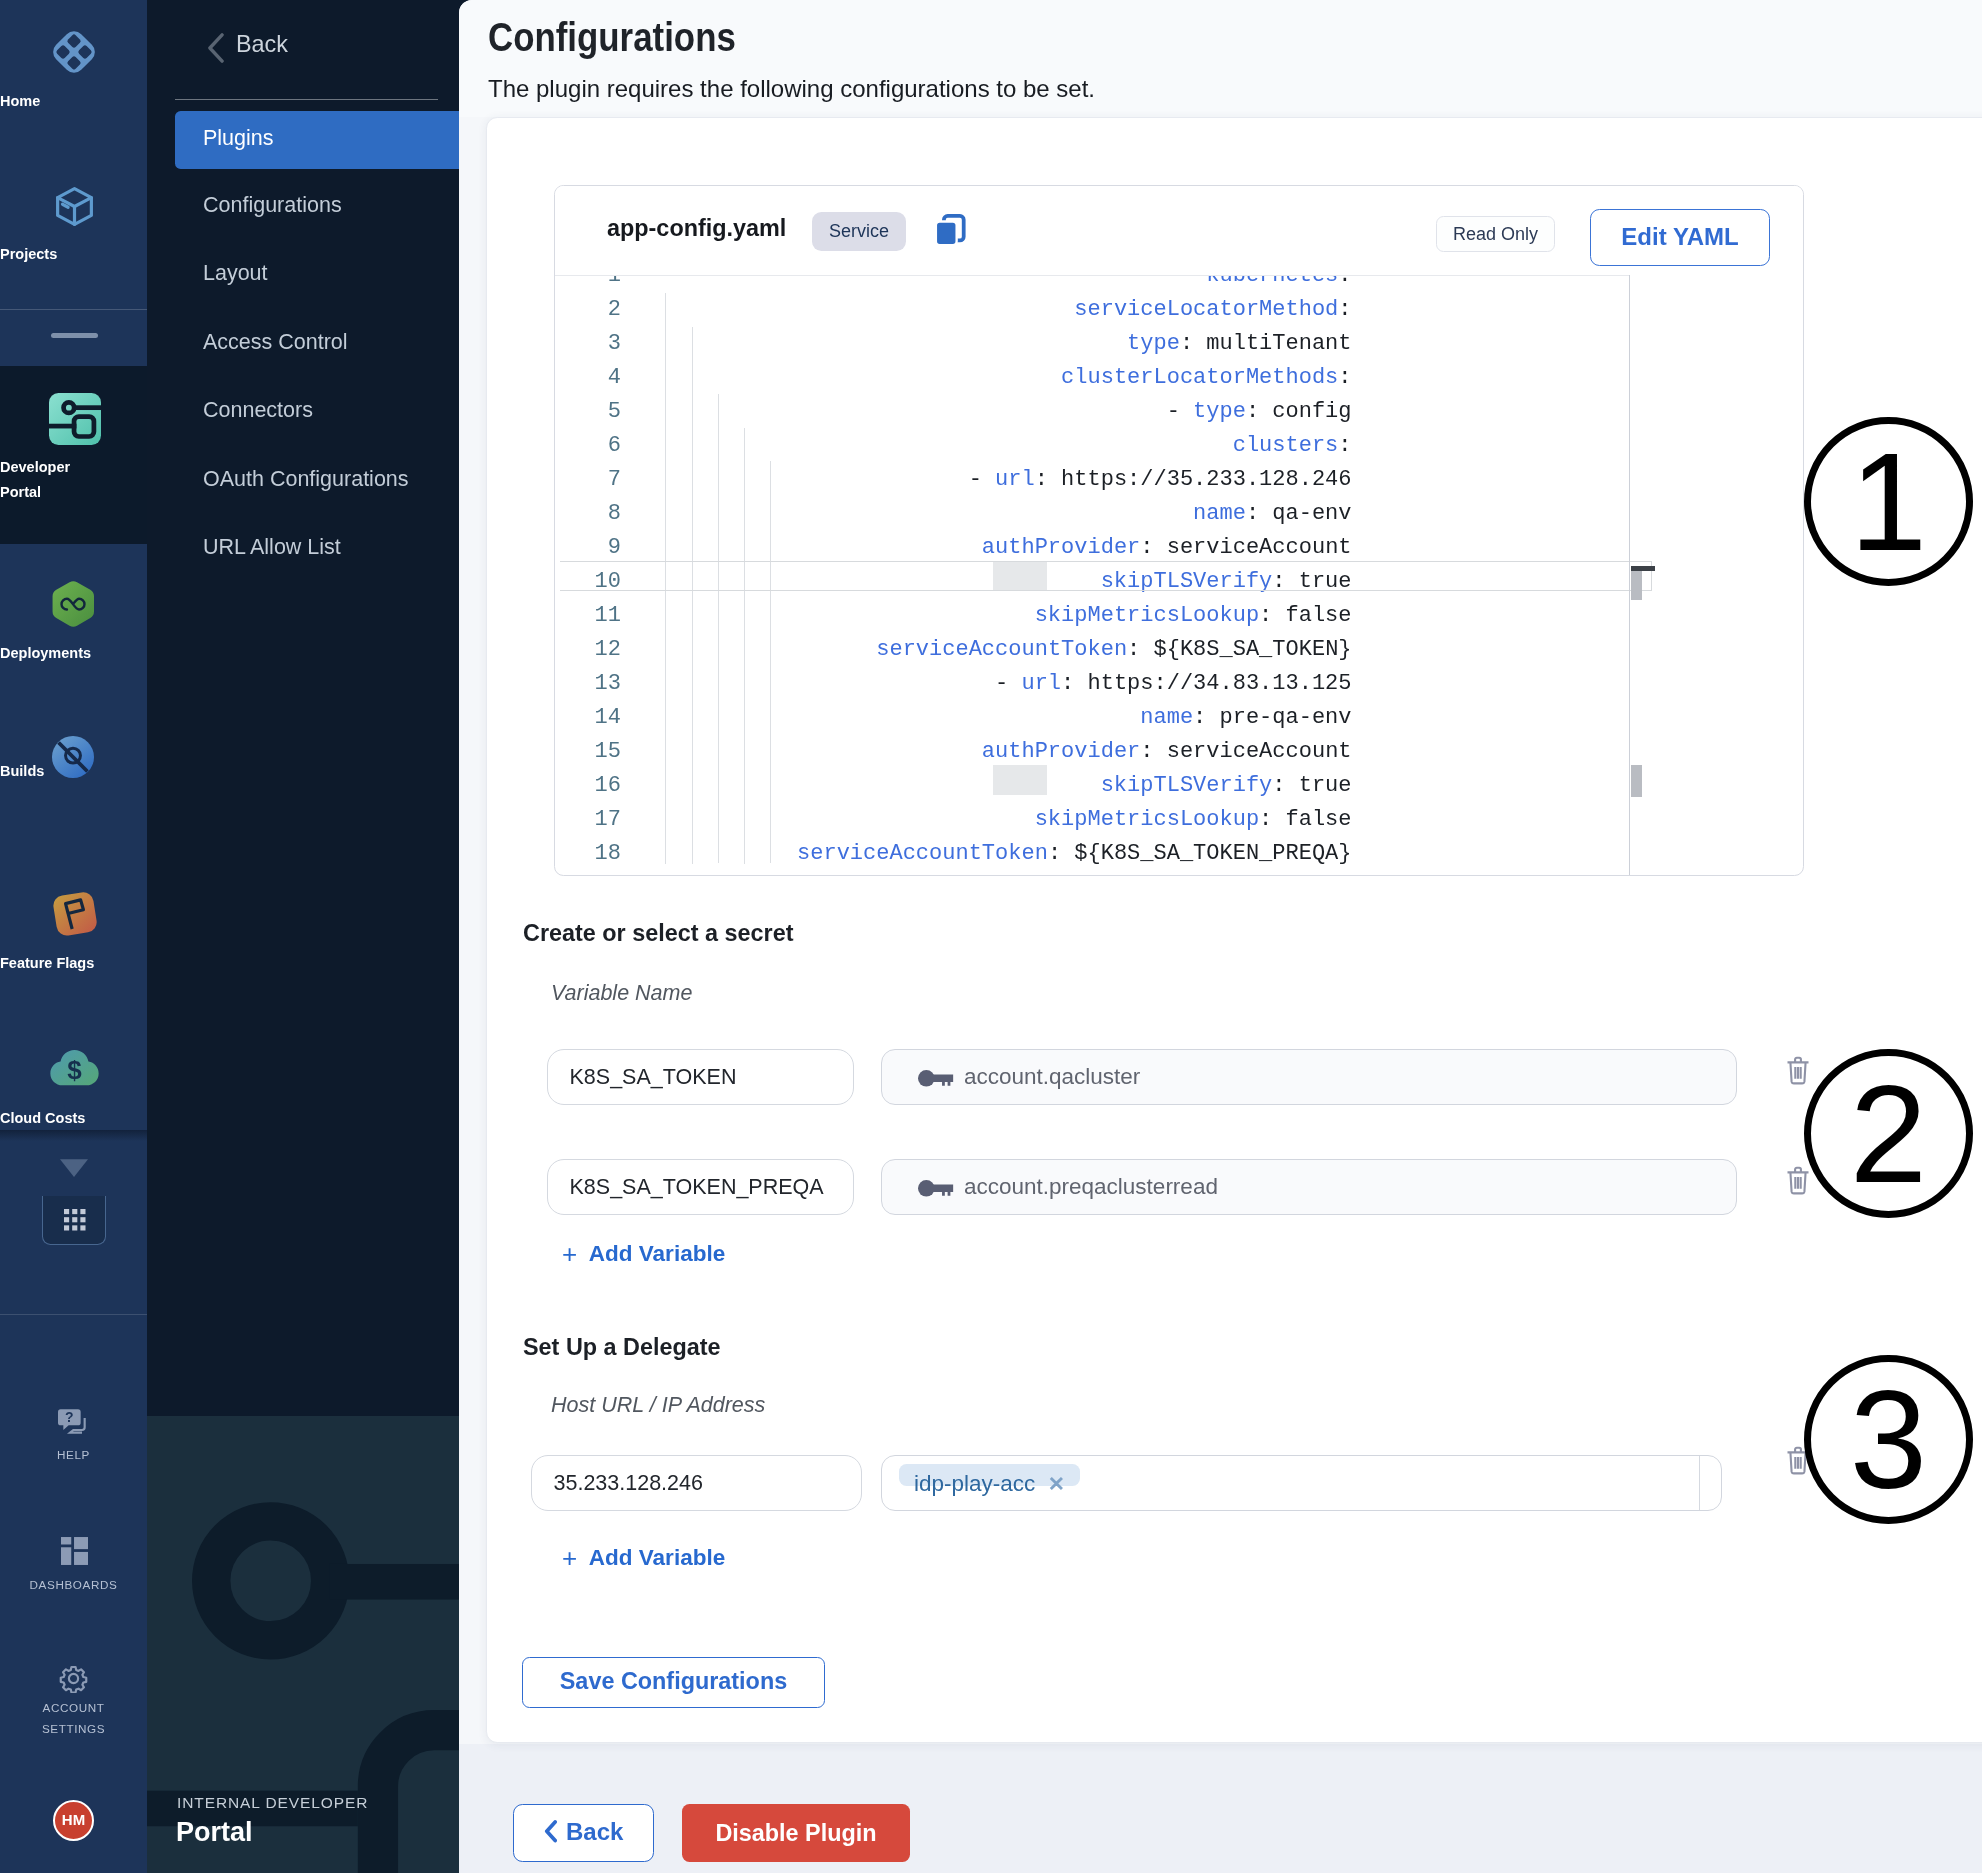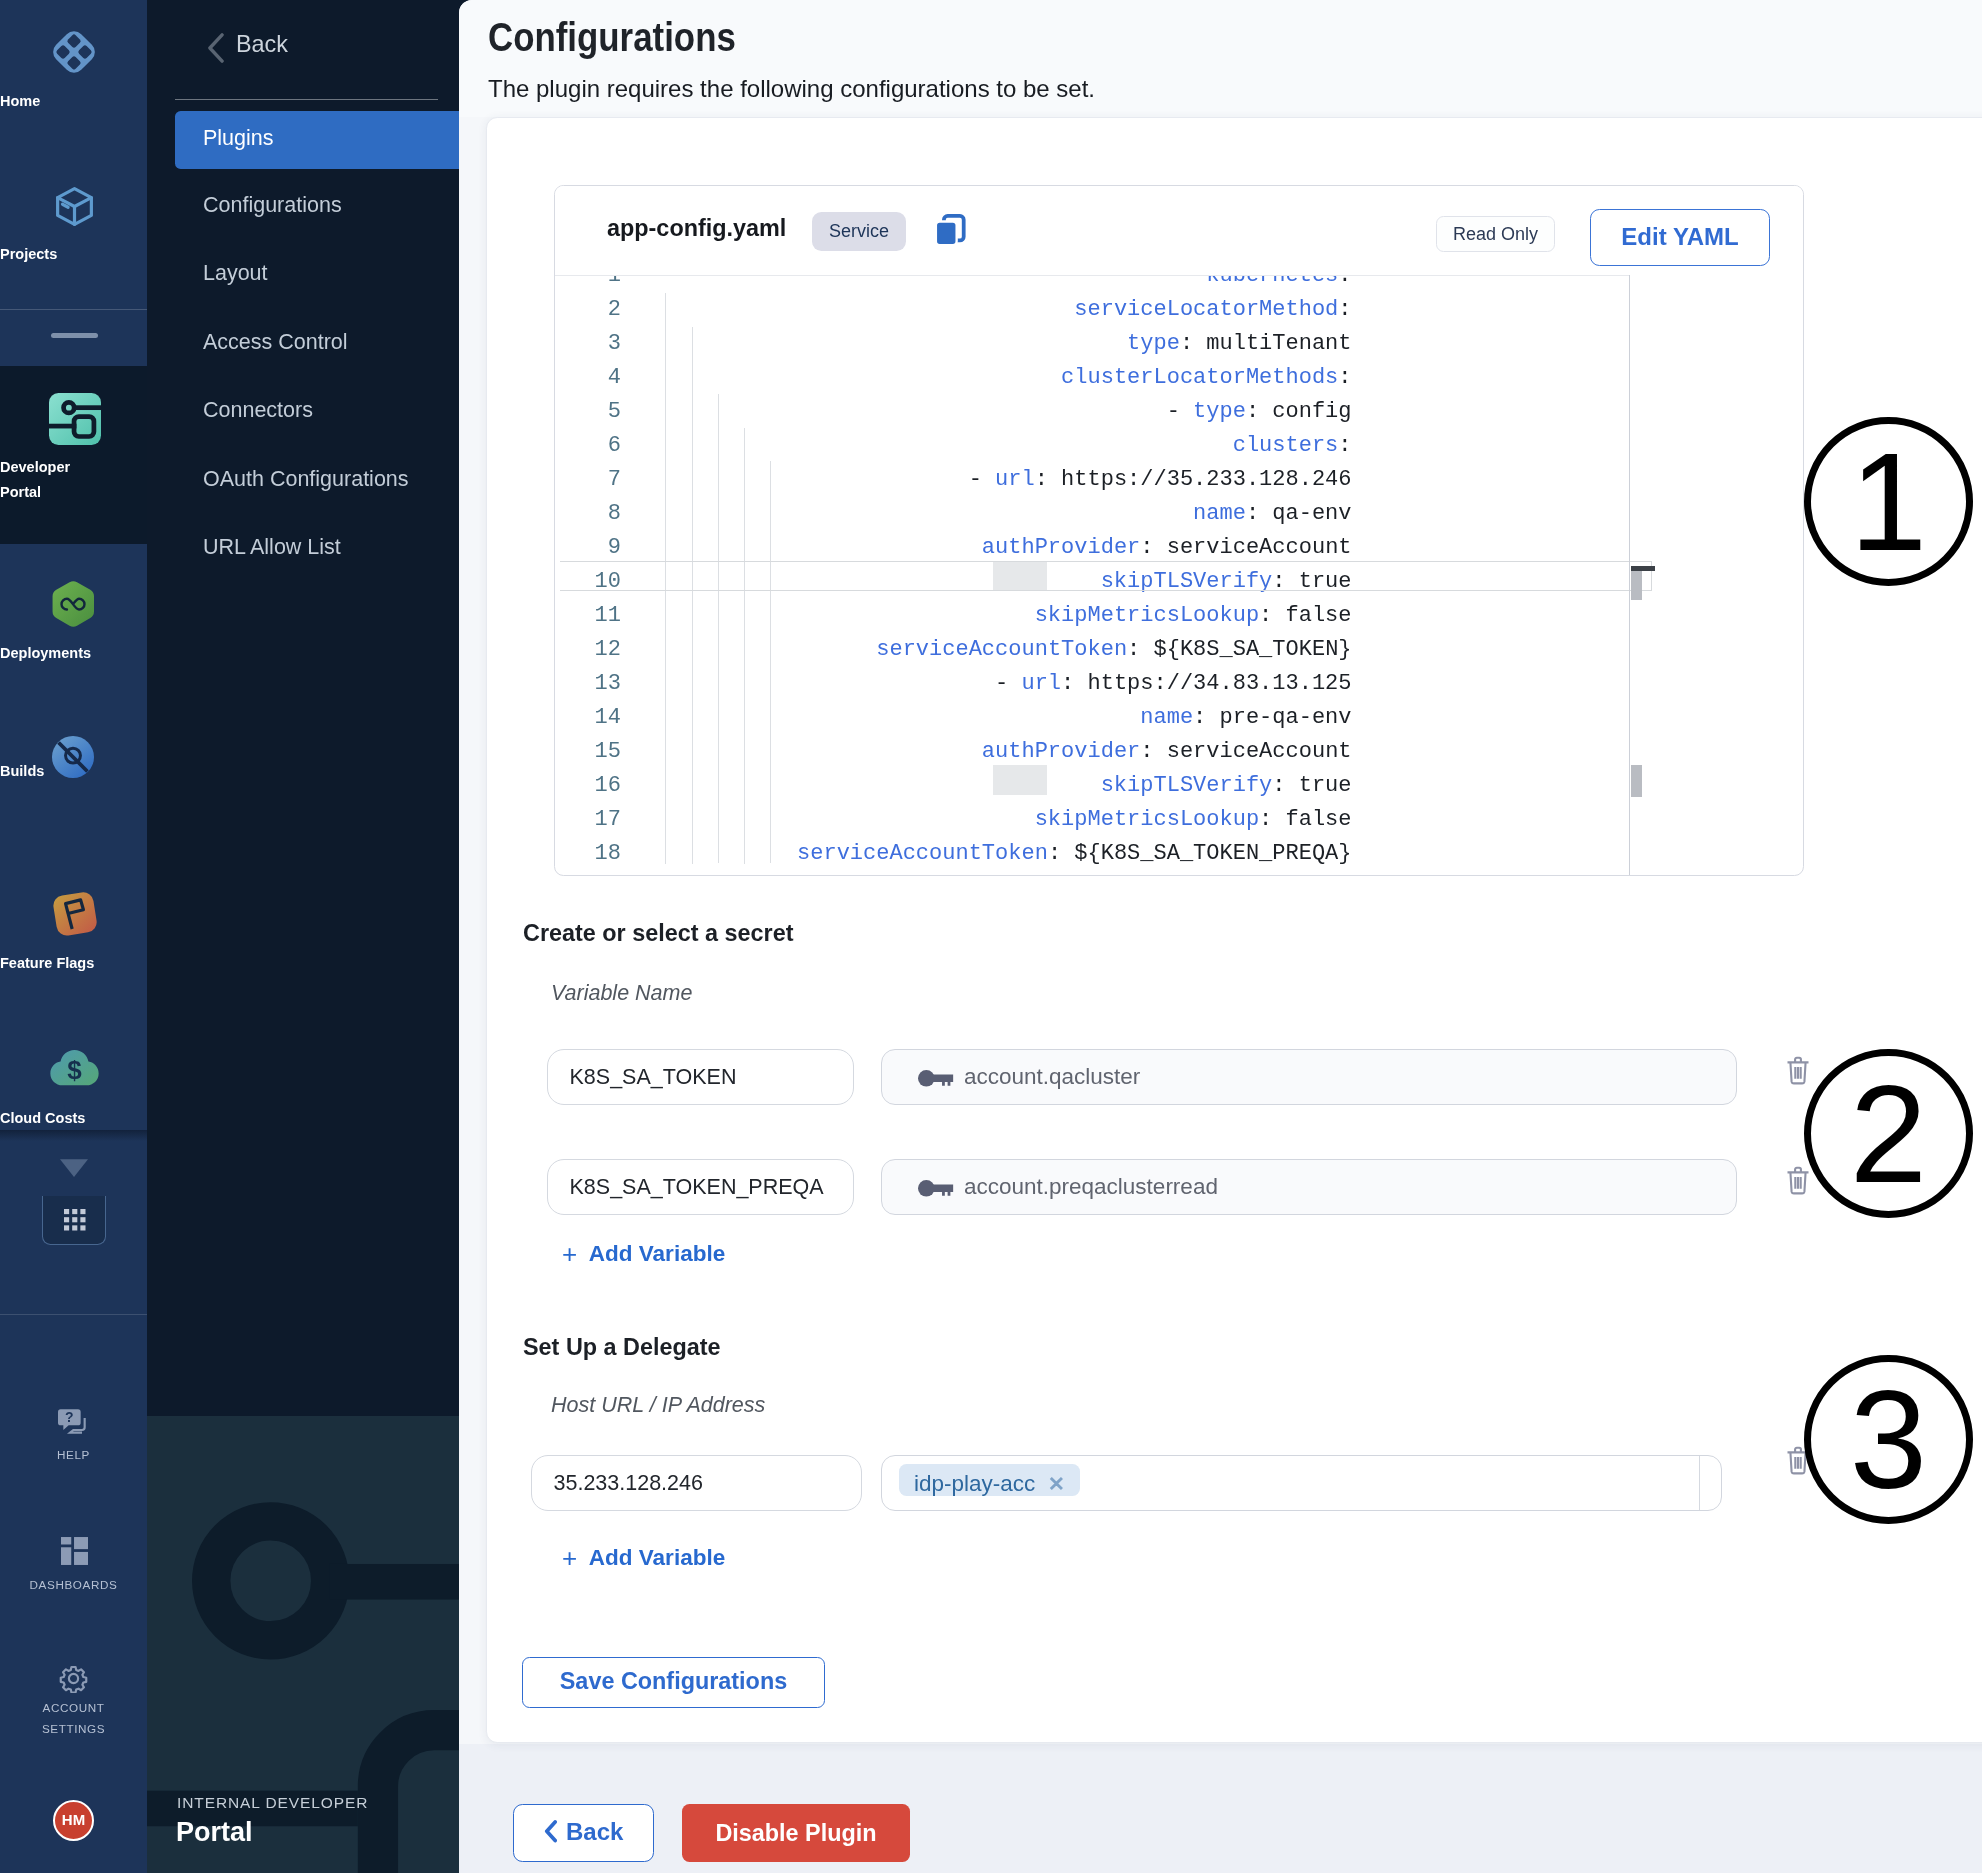--- a/index.html
+++ b/index.html
@@ -294,21 +294,21 @@
     </div>
     <svg class="abs tr" style="left:1297px;top:1046px" width="28" height="32" viewBox="0 0 24 27" fill="none" stroke="#8e92a6" stroke-width="1.8">
         <path d="M3 7h18M9.5 7V4.5A1.5 1.5 0 0 1 11 3h2a1.5 1.5 0 0 1 1.5 1.5V7M5.5 7l1 16.5A2 2 0 0 0 8.5 25h7a2 2 0 0 0 2-1.5L18.5 7M9.7 11v10M12 11v10M14.3 11v10"></path>
       </svg>
     <div class="addvar" style="left:75px;top:1121px"><span style="font-size:26px;font-weight:400;vertical-align:-1.9px">+</span>&nbsp; Add Variable</div>
 
     <div class="sechead" style="left:36px;top:1216px">Set Up a Delegate</div>
     <div class="lbl" style="left:64px;top:1275px">Host URL / IP Address</div>
     <div class="inp" style="left:44px;top:1337px;width:331px">35.233.128.246</div>
     <div class="sec" style="left:394px;top:1337px;width:841px;background:#ffffff">
-      <div class="abs" style="left:17px;top:8.4px;height:32px;background:#dce8f5;border-radius:7.5px;font-size:22.5px;color:#2e689f;line-height:39px;padding:0 15px">idp-play-acc &nbsp;<span style="color:#7fa3c8;font-weight:700;font-size:20.6px">✕</span></div>
+      <div class="abs" style="left:17px;top:8.4px;height:22px;background:#dce8f5;border-radius:7.5px;font-size:22.5px;color:#2e689f;line-height:39px;padding:0 15px">idp-play-acc &nbsp;<span style="color:#7fa3c8;font-weight:700;font-size:20.6px">✕</span></div>
       <div class="abs" style="left:817px;top:0px;width:0.9px;height:54px;background:#d5d9e0"></div>
     </div>
     <svg class="abs tr" style="left:1297px;top:1326px" width="28" height="32" viewBox="0 0 24 27" fill="none" stroke="#8e92a6" stroke-width="1.8">
         <path d="M3 7h18M9.5 7V4.5A1.5 1.5 0 0 1 11 3h2a1.5 1.5 0 0 1 1.5 1.5V7M5.5 7l1 16.5A2 2 0 0 0 8.5 25h7a2 2 0 0 0 2-1.5L18.5 7M9.7 11v10M12 11v10M14.3 11v10"></path>
       </svg>
     <div class="addvar" style="left:75px;top:1425px"><span style="font-size:26px;font-weight:400;vertical-align:-1.9px">+</span>&nbsp; Add Variable</div>
     <div class="abs" style="left:35px;top:1539px;width:303px;height:51px;border:1.9px solid #2f6bd0;border-radius:7.5px;background:#ffffff;text-align:center;line-height:47px;font-size:23.4px;font-weight:600;color:#2e6ace">Save Configurations</div>
   </div>
   <div class="abs" style="left:54px;top:1804px;width:141px;height:58px;border:1.9px solid #2e6ace;border-radius:9.4px;background:#ffffff;text-align:center;line-height:54px;font-size:24px;font-weight:700;color:#2e6ace"><svg style="vertical-align:-2.8px;margin-right:9.4px" width="13" height="22.5" viewBox="0 0 14 24" fill="none" stroke="#2e6ace" stroke-width="4" stroke-linecap="round" stroke-linejoin="round">
         <path d="M12 2 3 12 12 22"></path>

